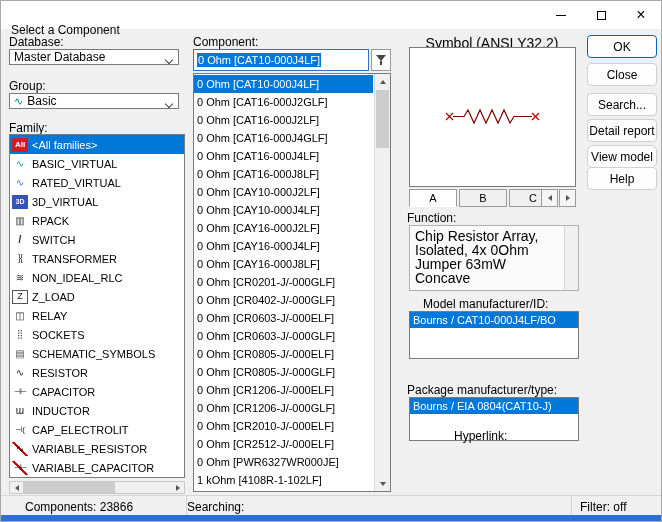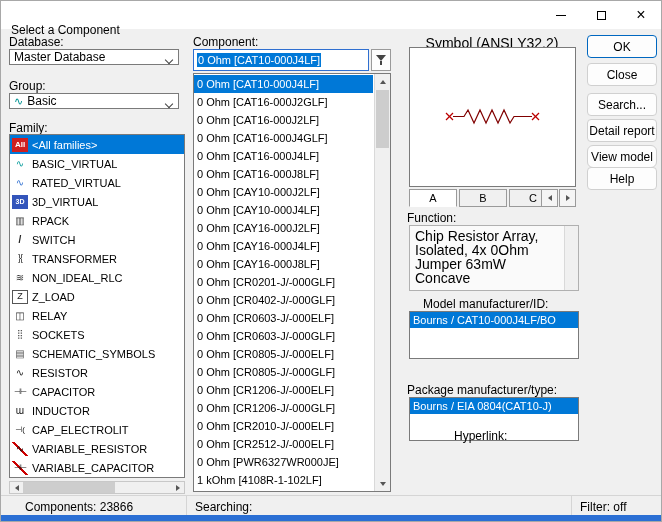--- a/index.html
+++ b/index.html
@@ -100,21 +100,21 @@
   .btn-ok { top:34px; border-color:#0067c0; }
   .btn-close { top:62px; }
   .btn-search { top:92px; }
   .btn-detail { top:118px; }
   .btn-view { top:144px;border-radius:6px; }
   .btn-help { top:166px; }
 
   
   .statusbar { position:absolute; left:0; right:0; top:494px; height:22px; background:#f0f0f0; border-top:1px solid #d5d5d5; display:flex; align-items:center; font-size:12px; }
   .sb-left { width:185px; padding-left:24px; }
-  .sb-mid { width:385px; padding-left:8px; border-left:1px solid #d5d5d5; height:100%; display:flex; align-items:center; }
+  .sb-mid { width:385px; border-left:1px solid #d5d5d5; height:100%; display:flex; align-items:center; }
   .sb-right { flex:1; padding-left:8px; border-left:1px solid #d5d5d5; height:100%; display:flex; align-items:center; }
   .bottom-strip { position:absolute; left:0; right:0; bottom:0; height:6px; background:#2b6fd4; }
 </style>
 </head>
 <body>
 
 <div class="window">
 
   <div class="titlebar">
     <div class="title">Select a Component</div>

